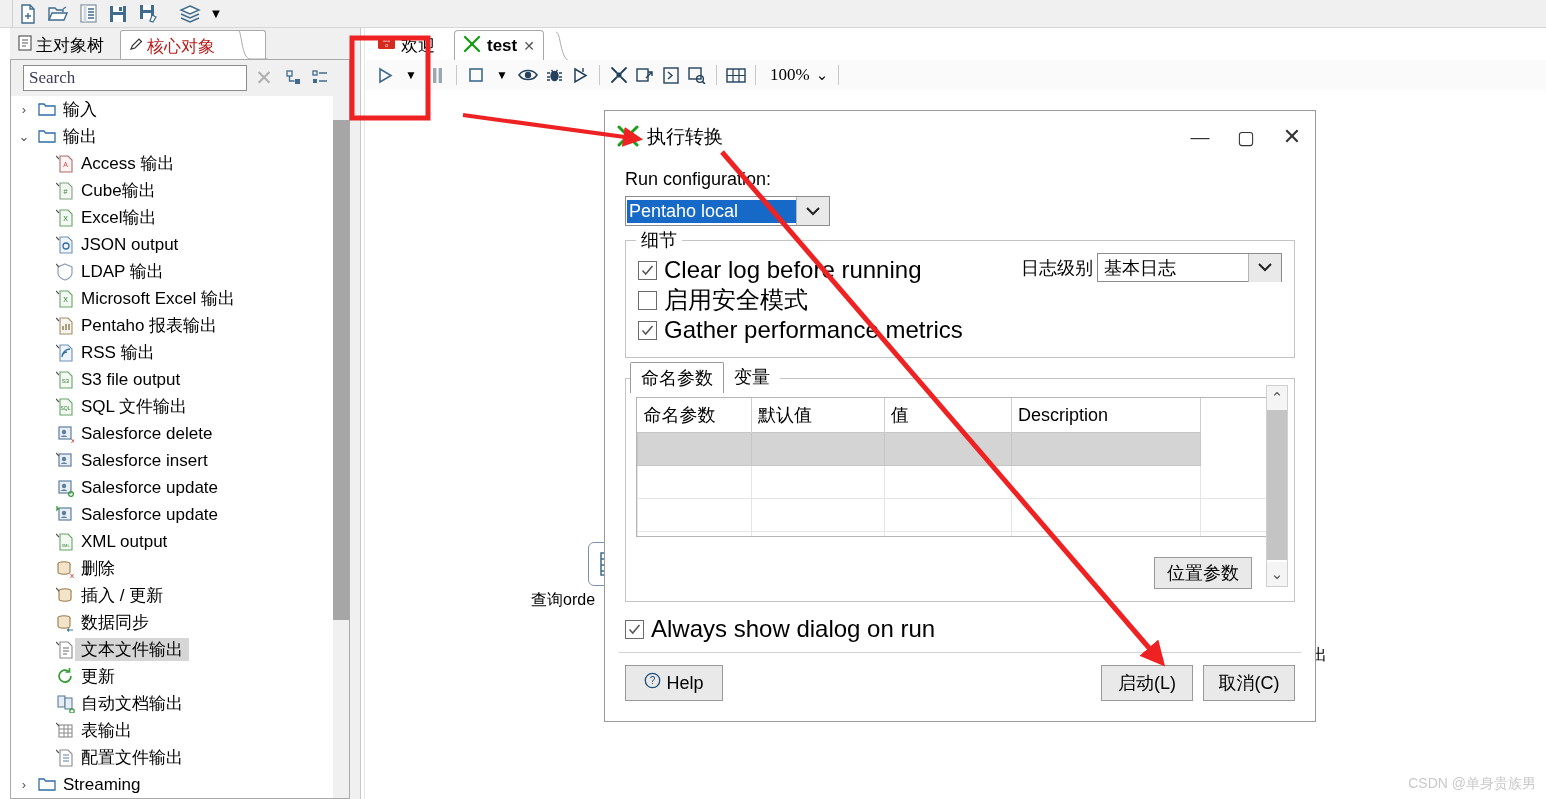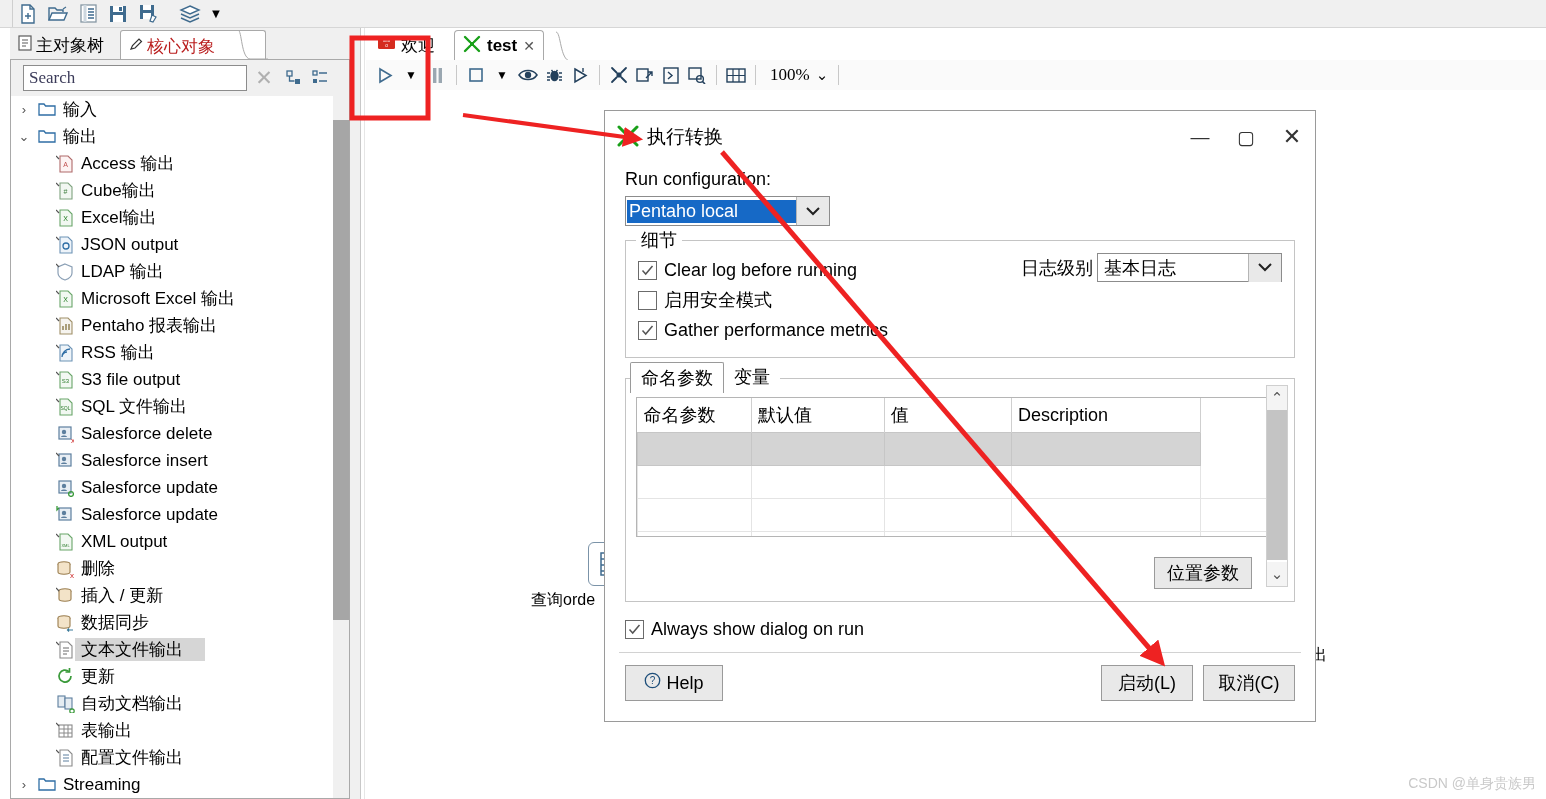--- a/index.html
+++ b/index.html
@@ -59,21 +59,21 @@
   #tree-body{
     position:absolute;left:11px;top:96px;width:322px;height:702px;
     overflow:hidden;background:#fff;
   }
   .tnode{display:flex;align-items:center;height:27px;white-space:nowrap;font-size:17px;}
   .tnode .twist{width:22px;text-align:center;color:#555;font-size:13px;flex:0 0 22px;}
   .tnode .ficon{width:24px;display:flex;align-items:center;justify-content:center;flex:0 0 24px;}
   .tnode .tlabel{padding-left:4px;}
   .tnode.lvl1{padding-left:2px;}
   .tnode.lvl2{padding-left:42px;}
-  .tnode.sel .tlabel{background:#d6d6d6;padding-left:6px;padding-right:22px;margin-left:-2px;}
+  .tnode.sel .tlabel{background:#d6d6d6;padding-left:6px;padding-right:6px;margin-left:-2px;}
   
   #tree-scroll{
     position:absolute;left:333px;top:96px;width:16px;height:702px;background:#f0f0f0;
   }
   #tree-thumb{position:absolute;left:0;top:24px;width:16px;height:500px;background:#a6a6a6;}
   
   .vdiv{position:absolute;top:28px;width:1px;height:771px;background:#c8c8c8;}
   
   #editor-area{
     position:absolute;left:366px;top:28px;width:1180px;height:771px;background:#ffffff;
@@ -125,21 +125,21 @@
   }
   #details-legend{
     position:absolute;left:10px;top:-13px;background:#fff;padding:0 5px;font-size:18px;
   }
   .chk-row{display:flex;align-items:center;height:30px;}
   .chkbox{
     width:17px;height:17px;border:1px solid #6b6b6b;background:#fff;
     display:flex;align-items:center;justify-content:center;margin-right:7px;flex:0 0 17px;
   }
   .chkbox .tick{width:13px;height:13px;}
-  .chk-label{font-size:18px;}
+  .chk-label{font-size:24px;}
   #loglevel-wrap{position:absolute;right:12px;top:12px;display:flex;align-items:center;gap:4px;}
   #loglevel-combo{
     width:185px;height:29px;box-sizing:border-box;border:1px solid #8c8c8c;background:#fff;
     display:flex;align-items:center;
   }
   #loglevel-value{flex:1;padding-left:6px;font-size:18px;}
   #params-group{
     position:relative;margin:20px 6px 0 6px;border:1px solid #c4c4c4;height:222px;
   }
   #params-tabstrip{position:absolute;left:4px;top:-17px;height:30px;display:flex;}

